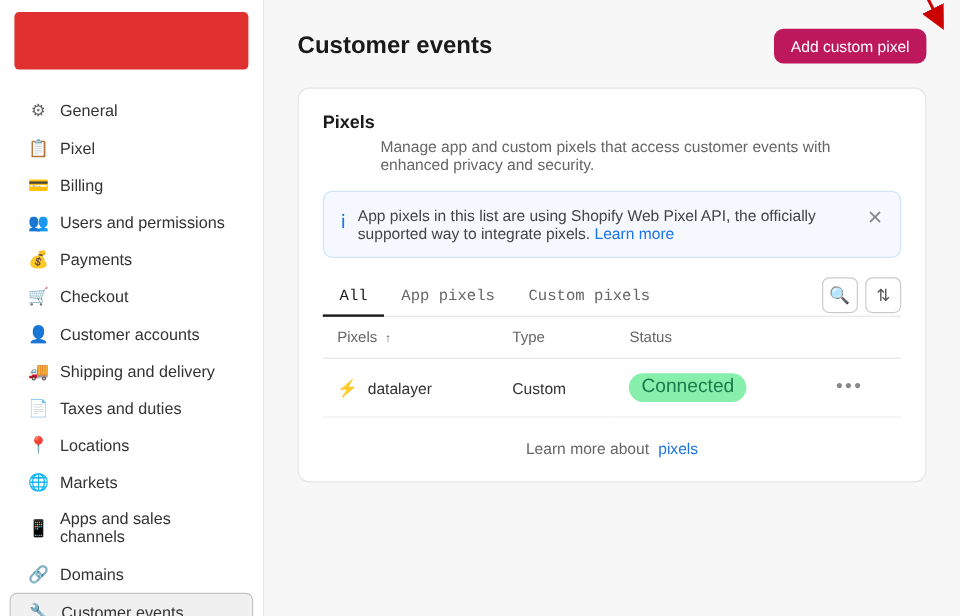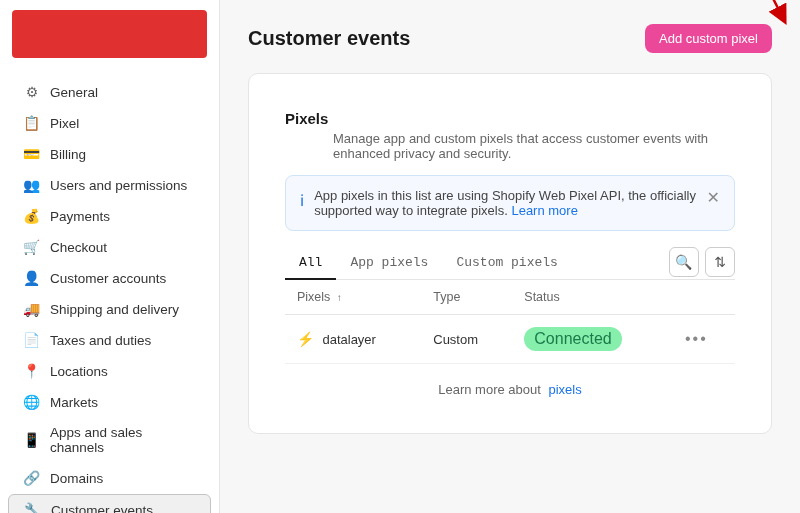--- a/index.html
+++ b/index.html
@@ -11,24 +11,24 @@
     .sidebar-nav { padding: 8px 0; }
     .sidebar-item { display: flex; align-items: center; gap: 10px; padding: 7px 16px; cursor: pointer; color: #333; border-radius: 6px; margin: 1px 8px; font-size: 13.5px; }
     .sidebar-item.active { background: #f0f0f0; border: 1.5px solid #c4c4c4; }
     .sidebar-item .icon { width: 16px; height: 16px; flex-shrink: 0; display: flex; align-items: center; justify-content: center; color: #666; font-size: 14px; }
 
     
     .main { flex: 1; background: #f7f7f7; overflow-y: auto; padding: 24px 28px; }
     .main-header { display: flex; align-items: center; justify-content: space-between; margin-bottom: 20px; }
     .page-title { font-size: 20px; font-weight: 600; color: #1a1a1a; }
     .btn-secondary { background: #fff; border: 1px solid #ccc; border-radius: 8px; padding: 7px 14px; font-size: 13px; cursor: pointer; color: #333; }
-    .btn-primary { background: #ec4899; border: none; border-radius: 8px; padding: 7px 14px; font-size: 13px; cursor: pointer; color: #fff; font-weight: 500; }
-
-    
-    .content-card { background: #fff; border-radius: 10px; border: 1px solid #e5e5e5; padding: 36px; }
+    .btn-primary { background: #be185d; border: none; border-radius: 8px; padding: 7px 14px; font-size: 13px; cursor: pointer; color: #fff; font-weight: 500; }
+
+    
+    .content-card { background: #fff; border-radius: 10px; border: 1px solid #e5e5e5; padding: 20px; }
     .section-title { font-size: 15px; font-weight: 600; color: #1a1a1a; margin-bottom: 4px; }
     .section-desc { font-size: 13px; color: #666; margin-bottom: 14px; margin-left: 48px; }
 
     
     .info-banner { background: #f5f9ff; border: 1px solid #d0e4f7; border-radius: 8px; padding: 12px 14px; display: flex; align-items: flex-start; gap: 10px; margin-bottom: 16px; font-size: 13px; color: #444; }
     .info-icon { color: #1a73e8; font-size: 16px; flex-shrink: 0; margin-top: 1px; }
     .info-close { margin-left: auto; cursor: pointer; color: #888; font-size: 16px; }
     .info-text a { color: #1a73e8; text-decoration: none; }
 
     

